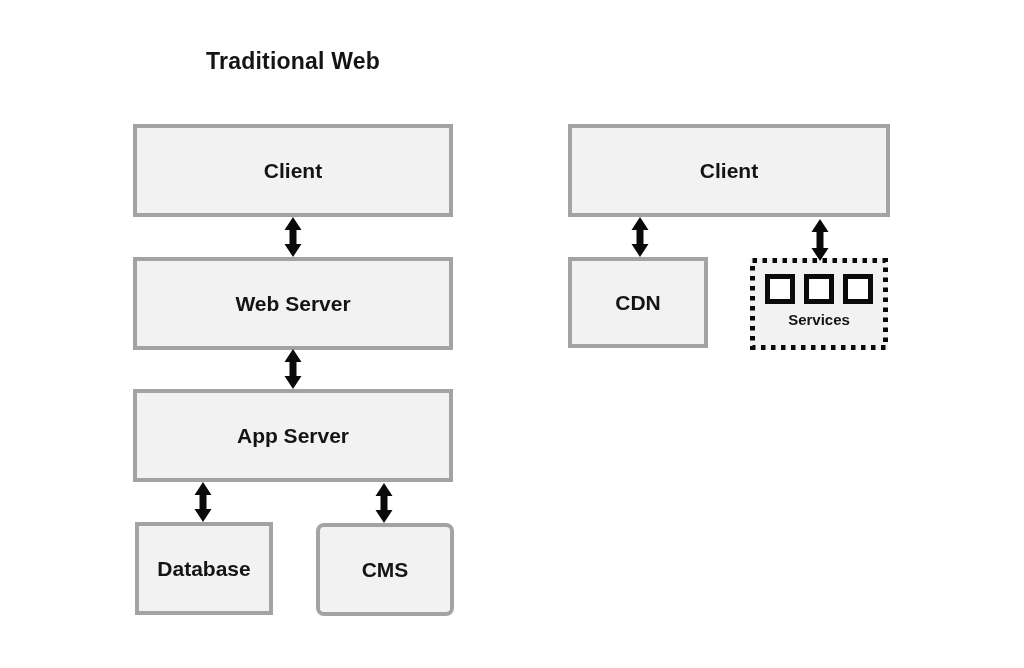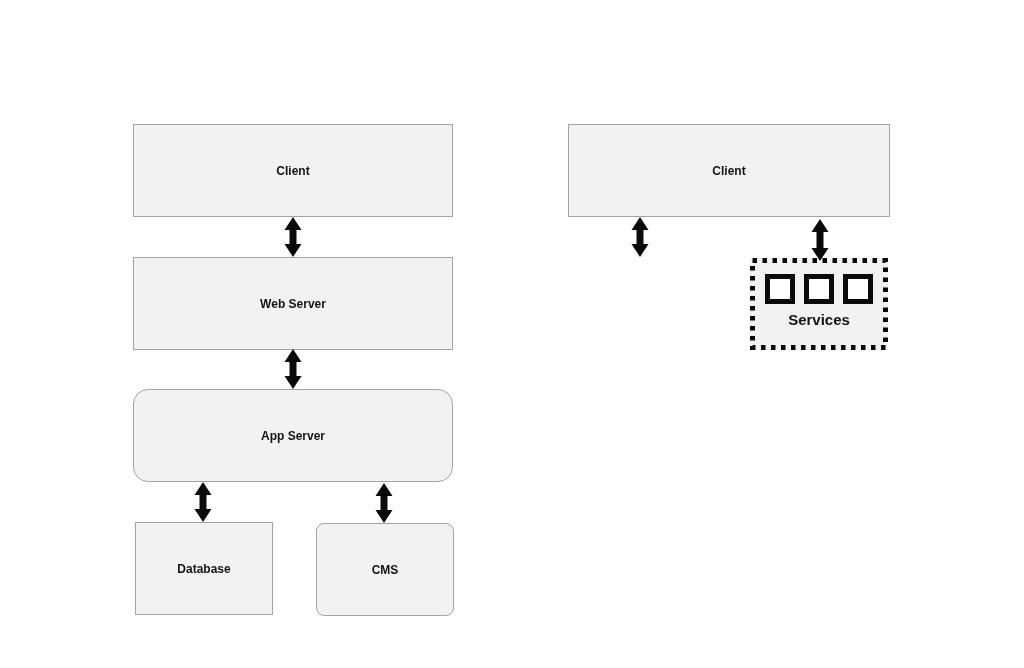--- a/index.html
+++ b/index.html
@@ -20,25 +20,25 @@
     text-align: center;
     font-size: 23px;
     font-weight: bold;
     color: #141414;
     letter-spacing: 0.2px;
   }
   .node {
     position: absolute;
     box-sizing: border-box;
     background: #f2f2f2;
-    border: 1px solid #a3a3a3;
+    border: 4px solid #a3a3a3;
     display: flex;
     align-items: center;
     justify-content: center;
-    font-size: 12px;
+    font-size: 21px;
     font-weight: bold;
     color: #141414;
   }
   .node-dotted {
     position: absolute;
     box-sizing: border-box;
     background: #f2f2f2;
     display: flex;
     flex-direction: column;
     align-items: center;
@@ -69,45 +69,49 @@
   }
   .arrow {
     position: absolute;
   }
 </style>
 </head>
 <body>
 
 <div id="canvas">
 
+  <div class="col-title" style="left:133px; top:48px; width:320px;">Traditional Web</div>
 
   <div class="node" style="left:133px; top:124px; width:320px; height:93px;">
     <span>Client</span>
   </div>
 
   <div class="node" style="left:133px; top:257px; width:320px; height:93px;">
     <span>Web Server</span>
   </div>
 
-  <div class="node" style="left:133px; top:389px; width:320px; height:93px;border-radius:15px;">
+  <div class="node" style="left:133px; top:389px; width:320px; height:93px;">
     <span>App Server</span>
   </div>
 
   <div class="node" style="left:135px; top:522px; width:138px; height:93px;text-align:center;">
     <span>Database</span>
   </div>
 
   <div class="node" style="left:316px; top:523px; width:138px; height:93px;border-radius:8px;">
     <span>CMS</span>
   </div>
 
   <div class="node" style="left:568px; top:124px; width:322px; height:93px;">
     <span>Client</span>
   </div>
 
+  <div class="node" style="left:568px; top:257px; width:140px; height:91px;">
+    <span>CDN</span>
+  </div>
 
   <div class="node-dotted" style="left:750px; top:258px; width:138px; height:92px;">
     <svg class="dotted-frame" viewBox="0 0 138 92" aria-hidden="true">
       <rect x="2.5" y="2.5" width="133" height="87" fill="none" stroke="#0a0a0a" stroke-width="5" stroke-dasharray="4.5 5.5"></rect>
     </svg>
     <div class="squares-row">
       <div class="service-square"></div>
       <div class="service-square"></div>
       <div class="service-square"></div>
     </div>

